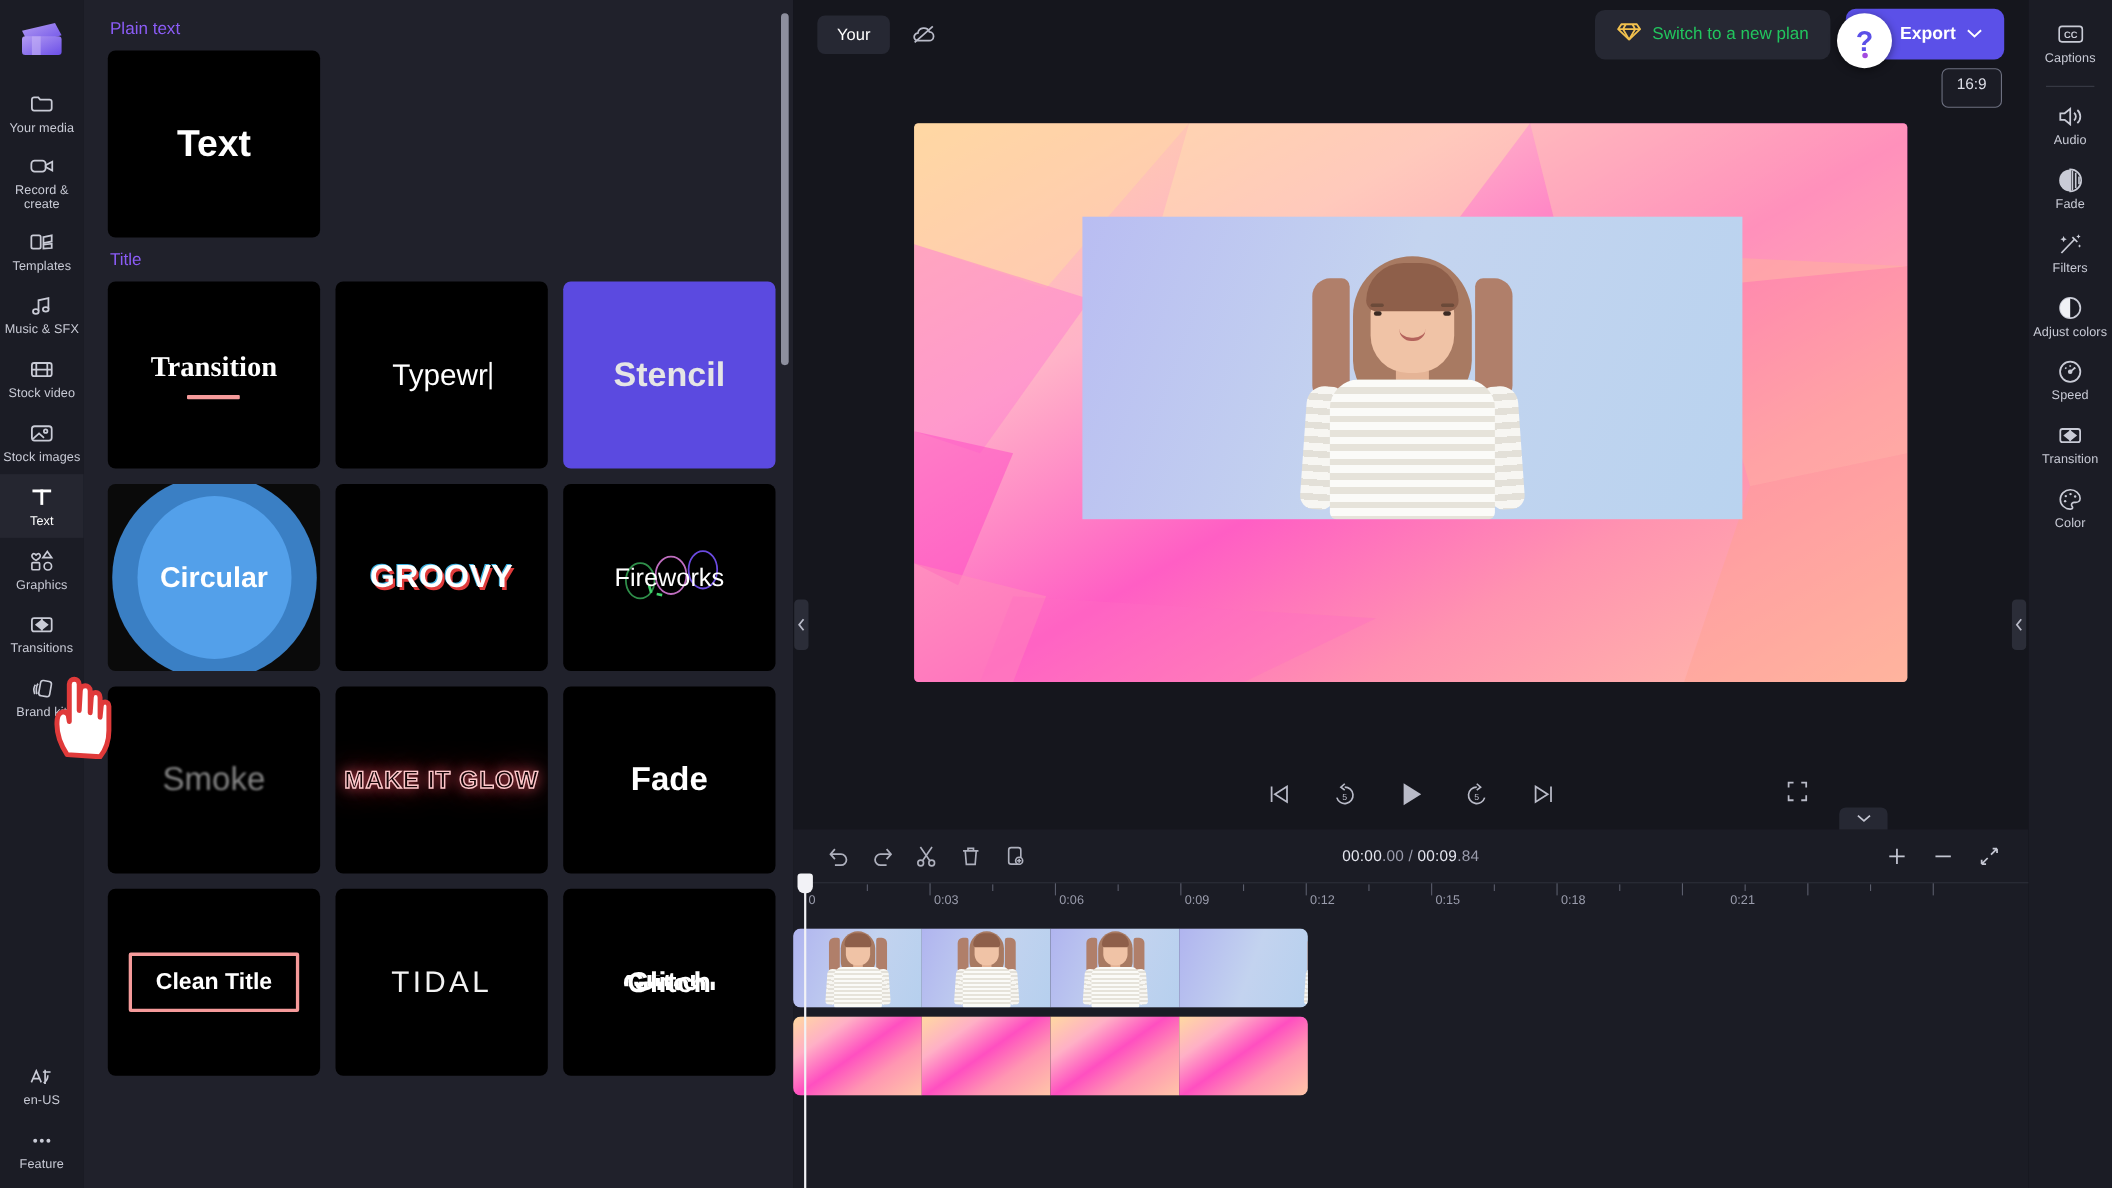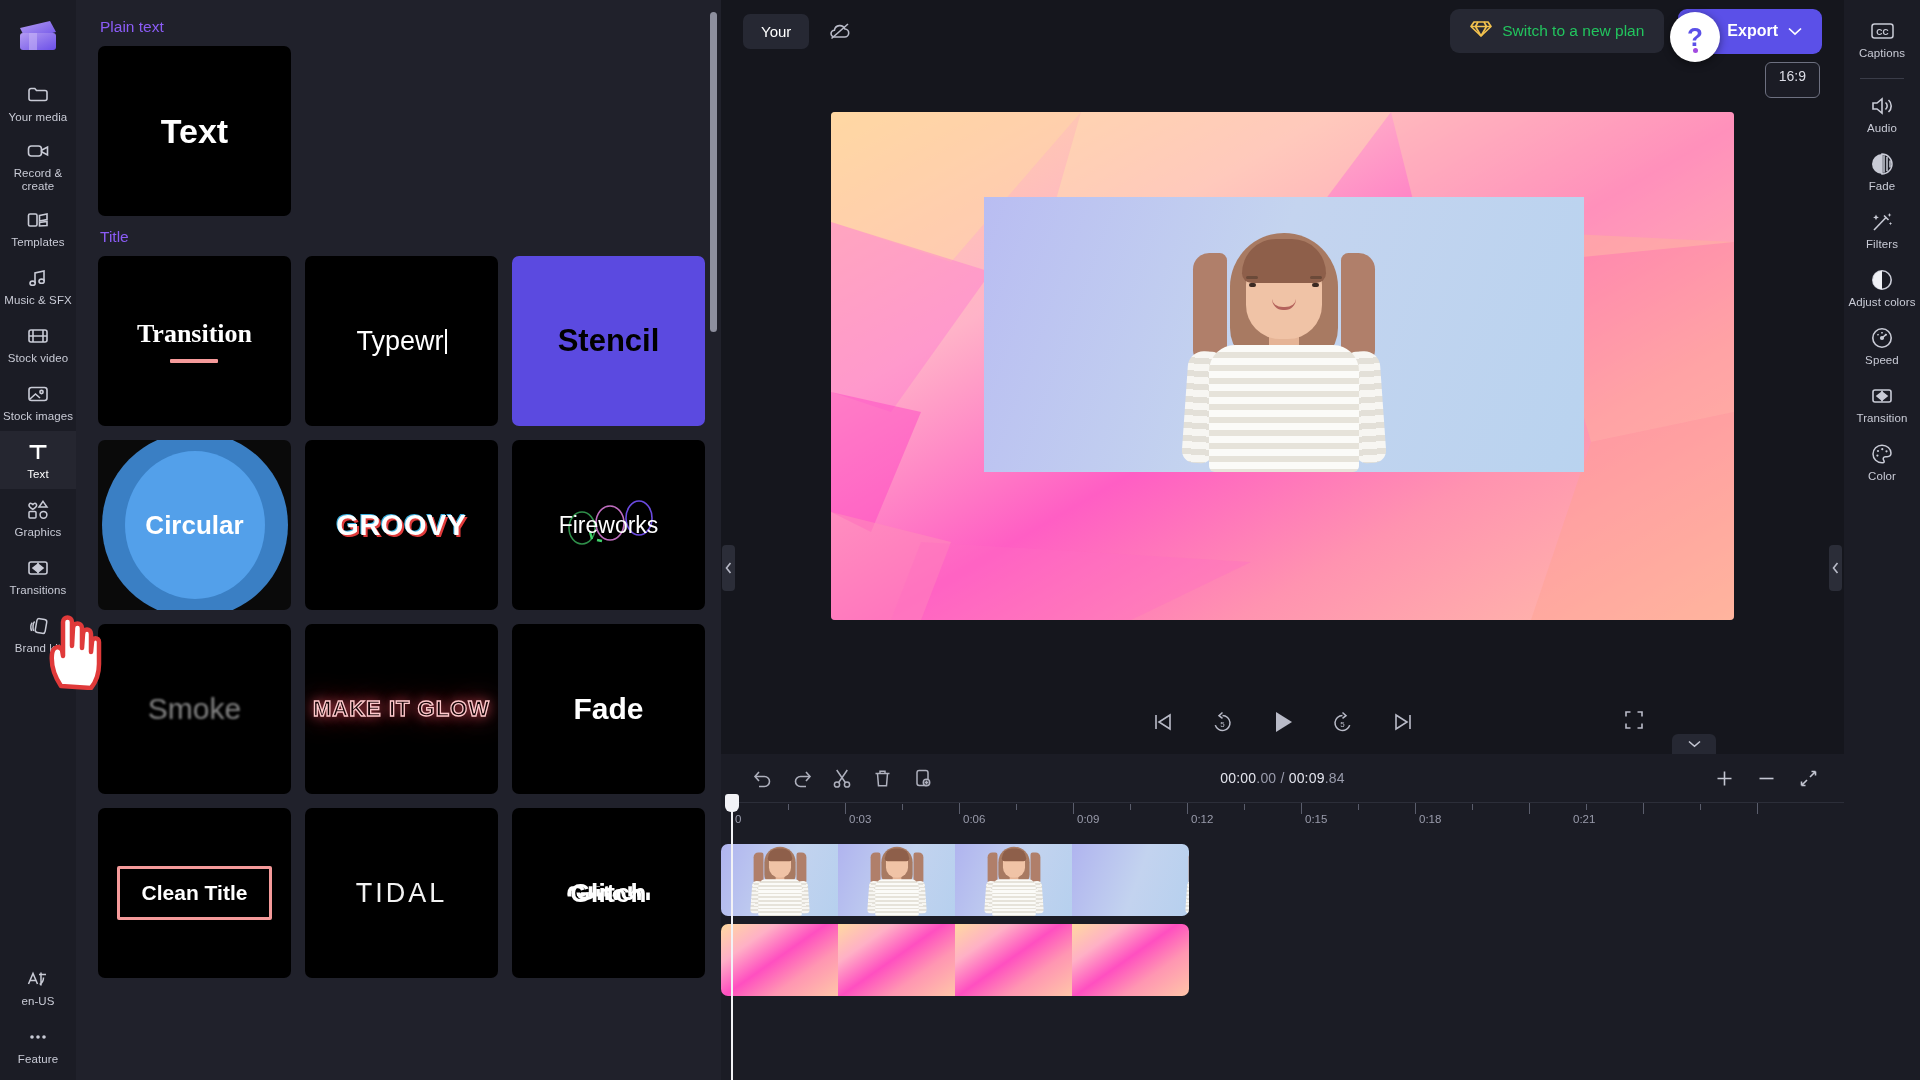--- a/index.html
+++ b/index.html
@@ -57,21 +57,21 @@
     background: #8d8f9e; border-radius: 4px; cursor: pointer;
   }
 
   
   .t-plain { font-family: "Liberation Sans", sans-serif; font-weight: bold; font-size: 34px; }
   .t-statement { font-family: "Liberation Serif", serif; font-weight: bold; font-size: 26px; }
   .t-statement-underline { width: 48px; height: 4px; background: #f59a9a; margin: 10px auto 0; border-radius:1px; }
   .t-typewriter { font-family: "Liberation Sans", sans-serif; font-size: 27px; }
   .t-caret { display:inline-block; width:2px; height:25px; background:#fff; vertical-align:-4px; margin-left:1px;}
   .tile.stencil { background: #5b4ae0; }
-  .t-stencil { font-family: "Liberation Sans", sans-serif; font-weight: bold; font-size: 31px; color: #000000; }
+  .t-stencil { font-family: "Liberation Sans", sans-serif; font-weight: bold; font-size: 31px; color: #e5e5e5; }
   .tile.circular { background: #0a0a0a; }
   .circ-outer {
     position: absolute; width: 186px; height: 186px; border-radius: 50%;
     background: #3a7fc4; left: 50%; top: 50%; transform: translate(-50%,-50%);
   }
   .circ-inner {
     position: absolute; width: 140px; height: 148px; border-radius: 50%;
     background: #53a0ea; left: 50%; top: 50%; transform: translate(-50%,-50%);
   }
   .t-circular { position: relative; font-weight: bold; font-size: 26px; color:#fff; }

